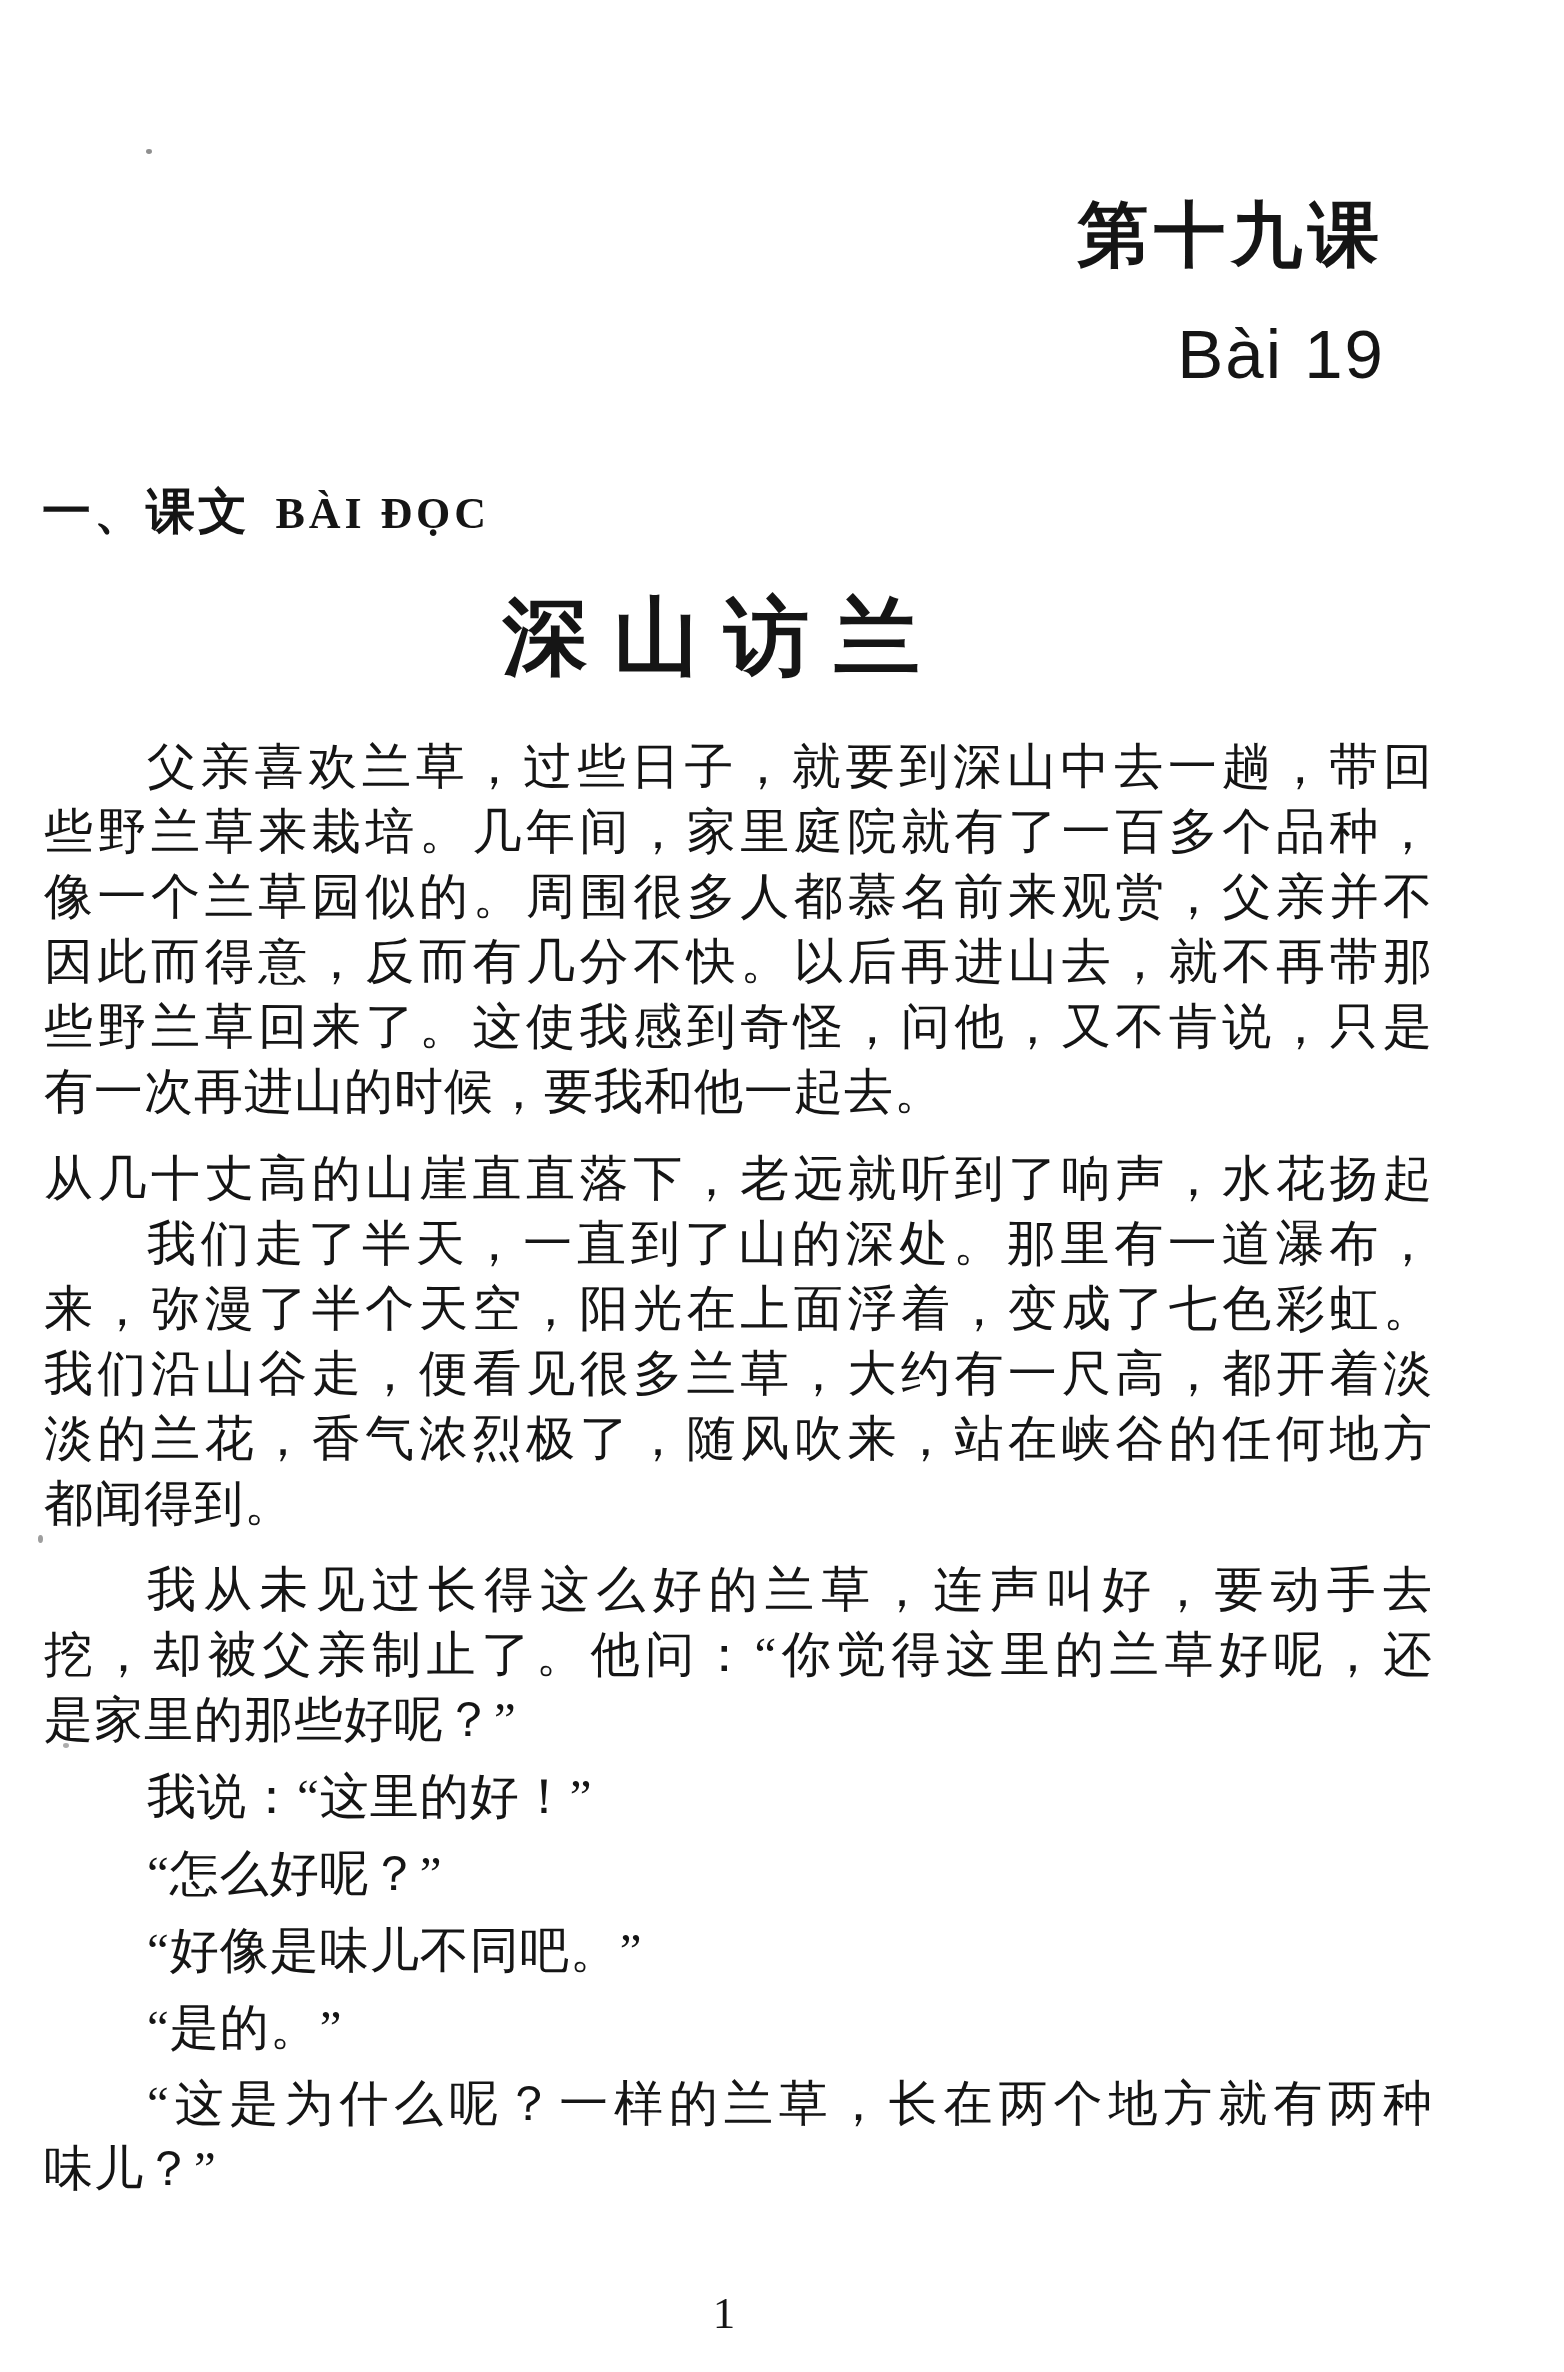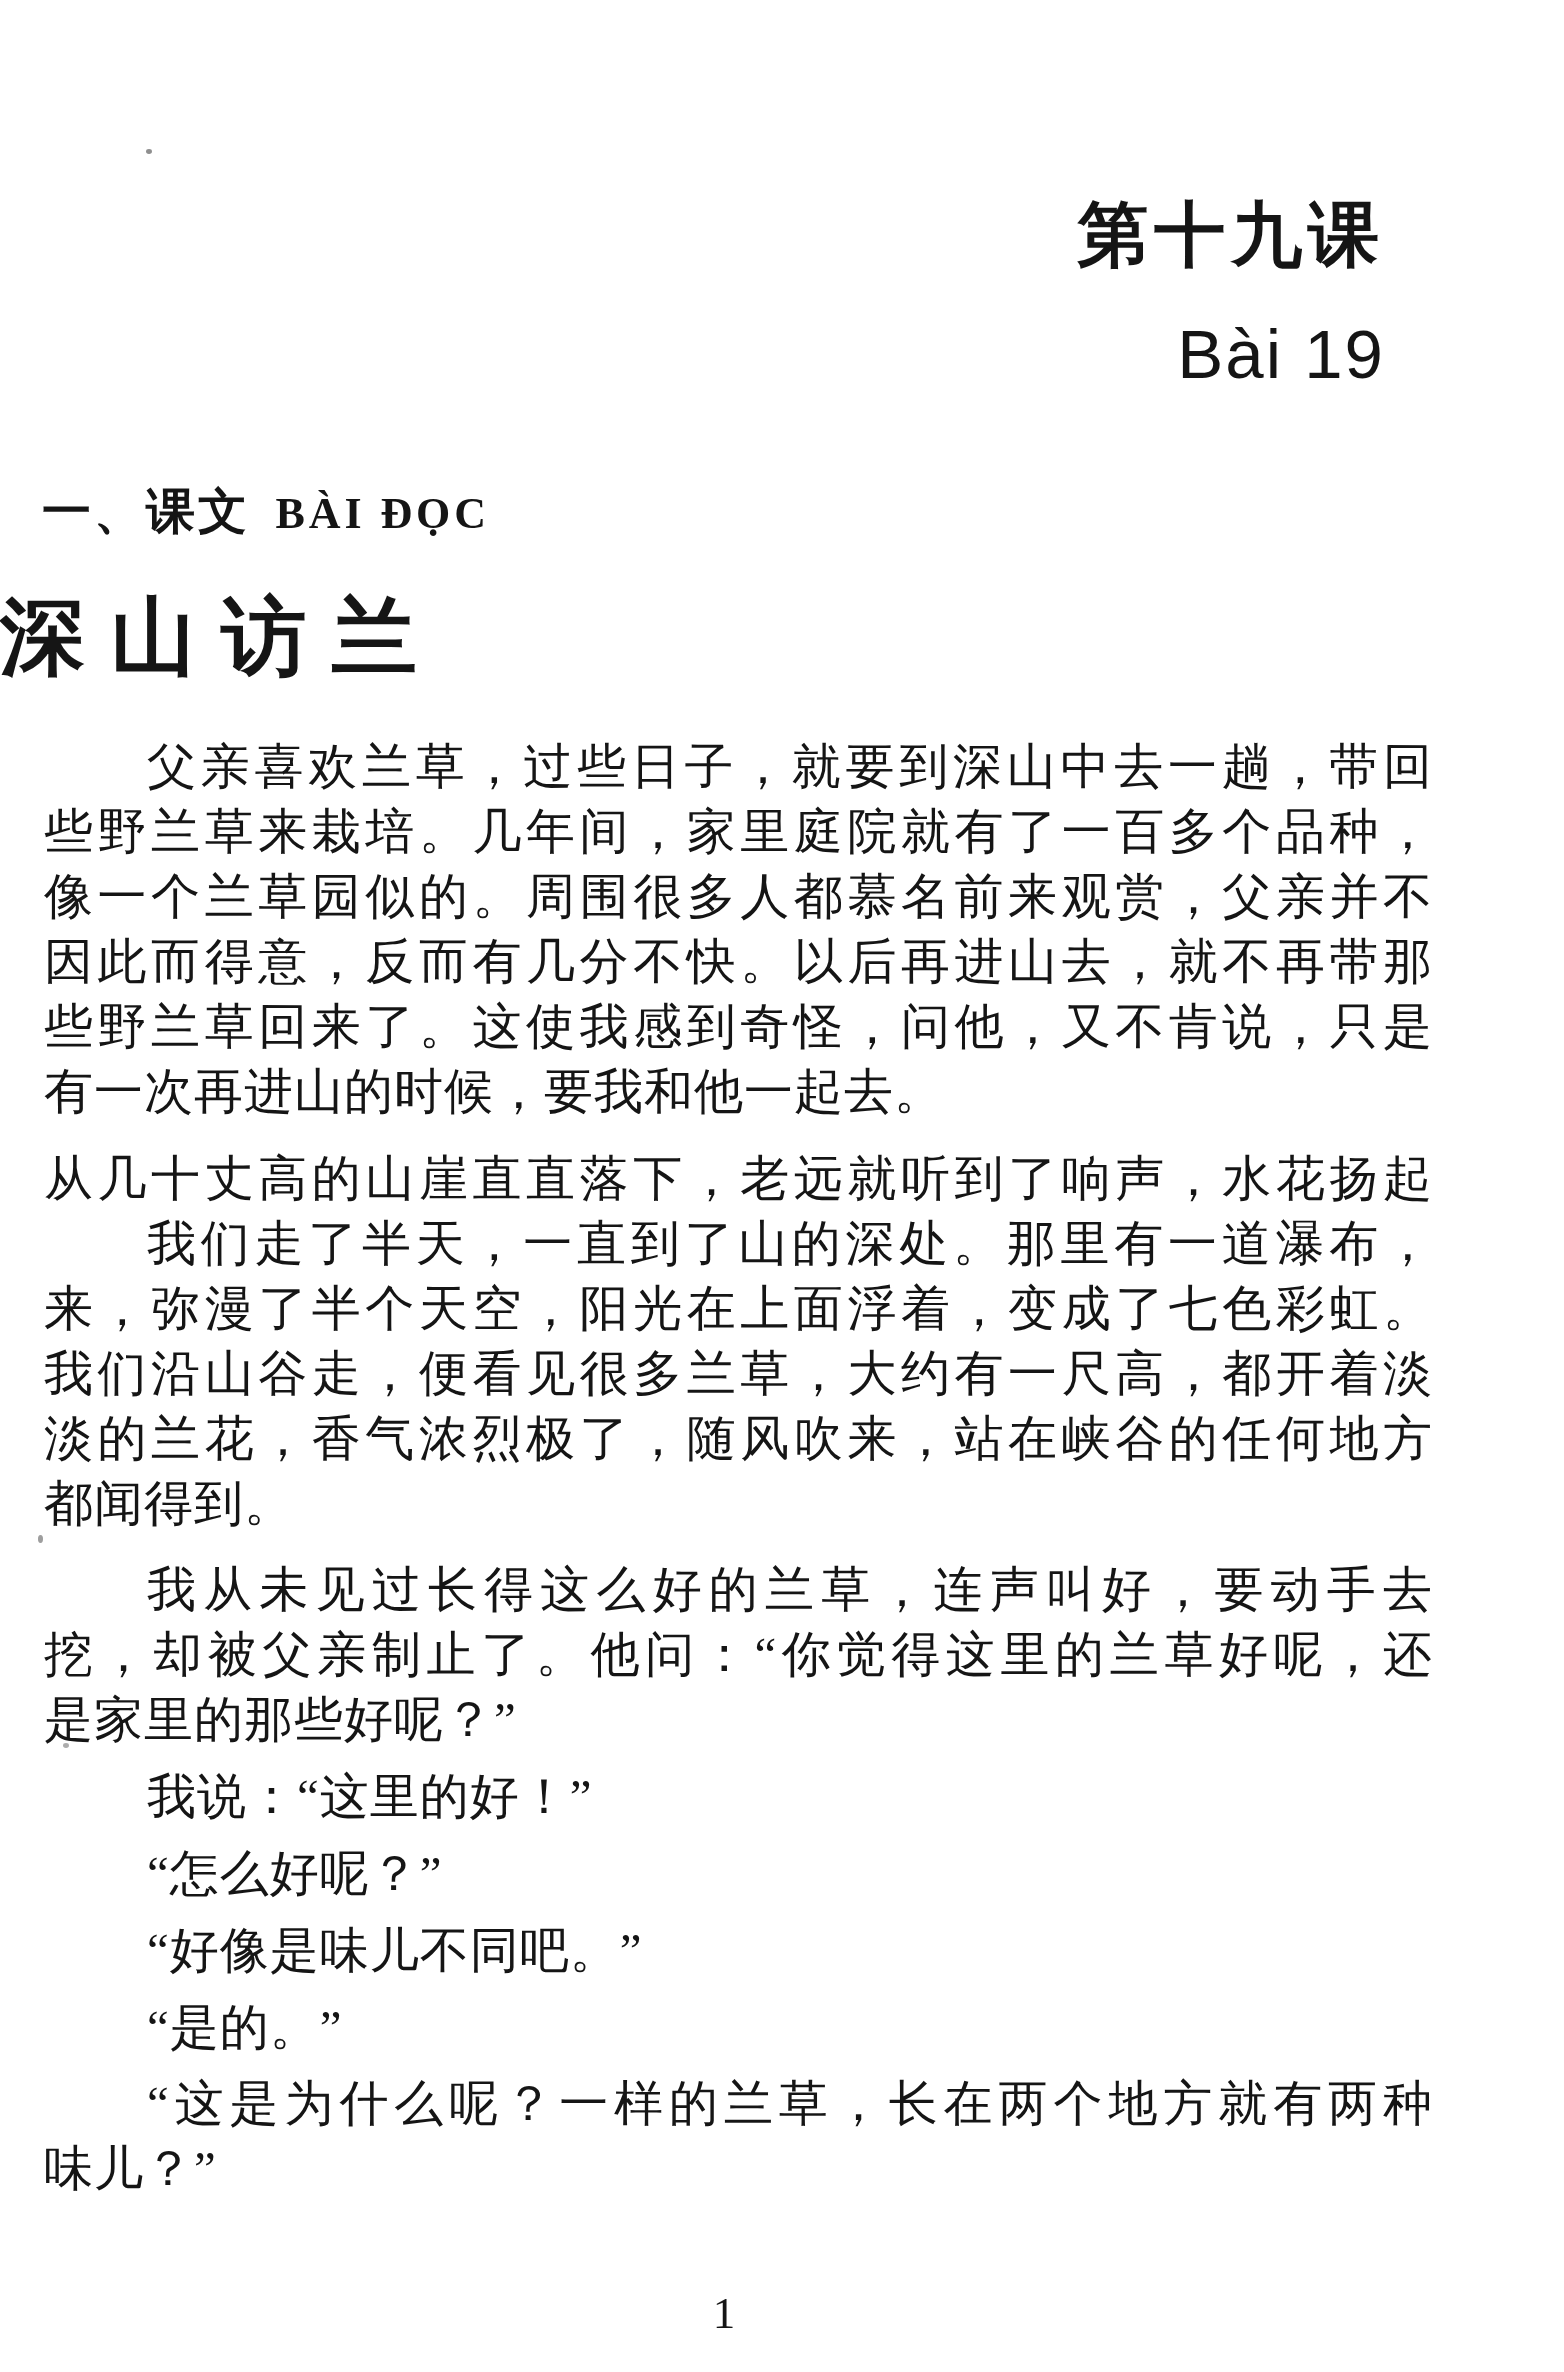--- a/index.html
+++ b/index.html
@@ -51,20 +51,21 @@
     font-weight: 700;
     letter-spacing: 3.9px;
     margin-left: 25.6px;
   }
 
   
   .reading-title {
     position: absolute;
     top: 589px; left: 0;
     width: 1448px;
+    text-align: center;
     font-size: 85px;
     line-height: 1.15;
     font-weight: 700;
     letter-spacing: 25.6px;
     white-space: nowrap;
   }
 
   
   .reading-body {
     position: absolute;

